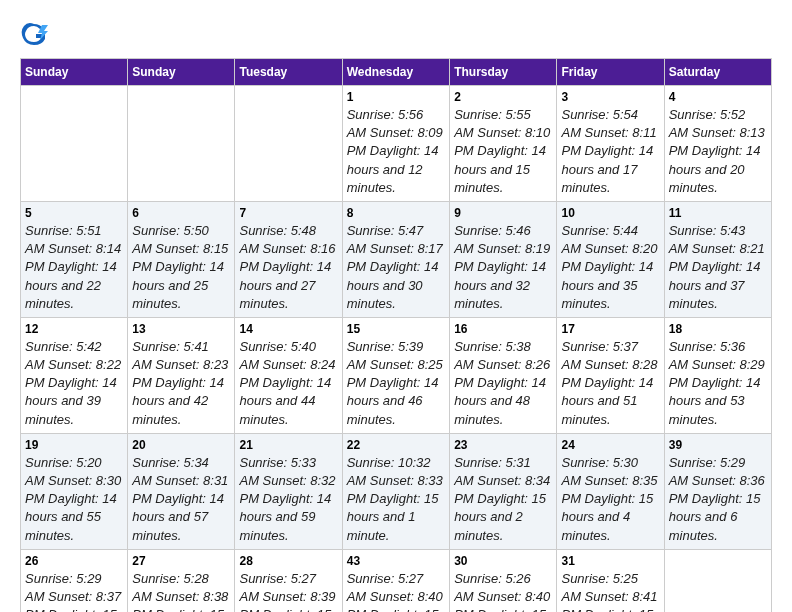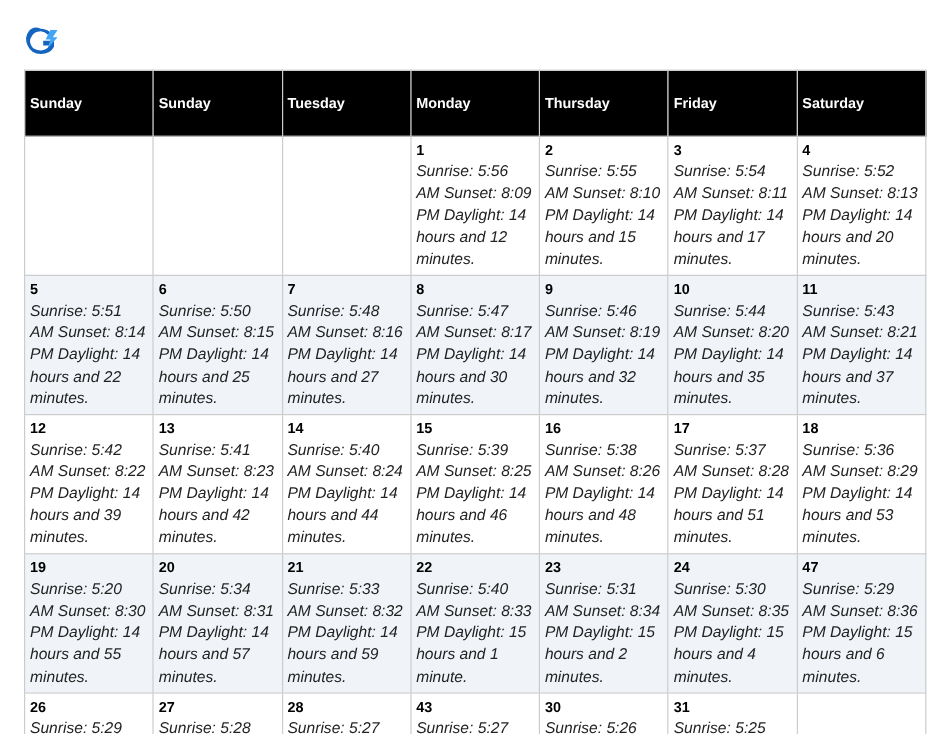--- a/index.html
+++ b/index.html
@@ -45,23 +45,23 @@
     .location {
       font-size: 16px;
       color: #333;
     }
     .calendar {
       width: 100%;
       border-collapse: collapse;
       font-size: 11px;
     }
     .calendar th {
-      background-color: #000000;
+      background-color: #4c1d95;
       color: #fff;
-      padding: 20px 4px;
+      padding: 6px 4px;
       text-align: left;
       font-size: 12px;
       border: 1px solid #ccc;
     }
     .calendar td {
       vertical-align: top;
       border: 1px solid #ccc;
       padding: 4px;
       width: 108px;
       min-height: 80px;
@@ -108,21 +108,21 @@
     <div class="location"></div>
   </div>
 </div>
 
 <table class="calendar">
   <thead>
     <tr>
     <th>Sunday</th>
         <th>Sunday</th>
         <th>Tuesday</th>
-        <th>Monday</th>
+        <th>Wednesday</th>
         <th>Thursday</th>
         <th>Friday</th>
         <th>Saturday</th>
       </tr>
   </thead>
   <tbody id="calendar-body">
   <tr>
         <td class="empty-cell"></td>
         <td class="empty-cell"></td>
         <td class="empty-cell"></td>
@@ -274,41 +274,41 @@
         </td>
         <td>
           <span class="day-num">21</span>
           <div class="day-info">Sunrise: 5:33 AM
 Sunset: 8:32 PM
 Daylight: 14 hours
 and 59 minutes.</div>
         </td>
         <td>
           <span class="day-num">22</span>
-          <div class="day-info">Sunrise: 5:40 AM
+          <div class="day-info">Sunrise: 10:32 AM
 Sunset: 8:33 PM
 Daylight: 15 hours
 and 1 minute.</div>
         </td>
         <td>
           <span class="day-num">23</span>
           <div class="day-info">Sunrise: 5:31 AM
 Sunset: 8:34 PM
 Daylight: 15 hours
 and 2 minutes.</div>
         </td>
         <td>
           <span class="day-num">24</span>
           <div class="day-info">Sunrise: 5:30 AM
 Sunset: 8:35 PM
 Daylight: 15 hours
 and 4 minutes.</div>
         </td>
         <td>
-          <span class="day-num">47</span>
+          <span class="day-num">39</span>
           <div class="day-info">Sunrise: 5:29 AM
 Sunset: 8:36 PM
 Daylight: 15 hours
 and 6 minutes.</div>
         </td>
       </tr>
       <tr>
         <td>
           <span class="day-num">26</span>
           <div class="day-info">Sunrise: 5:29 AM

